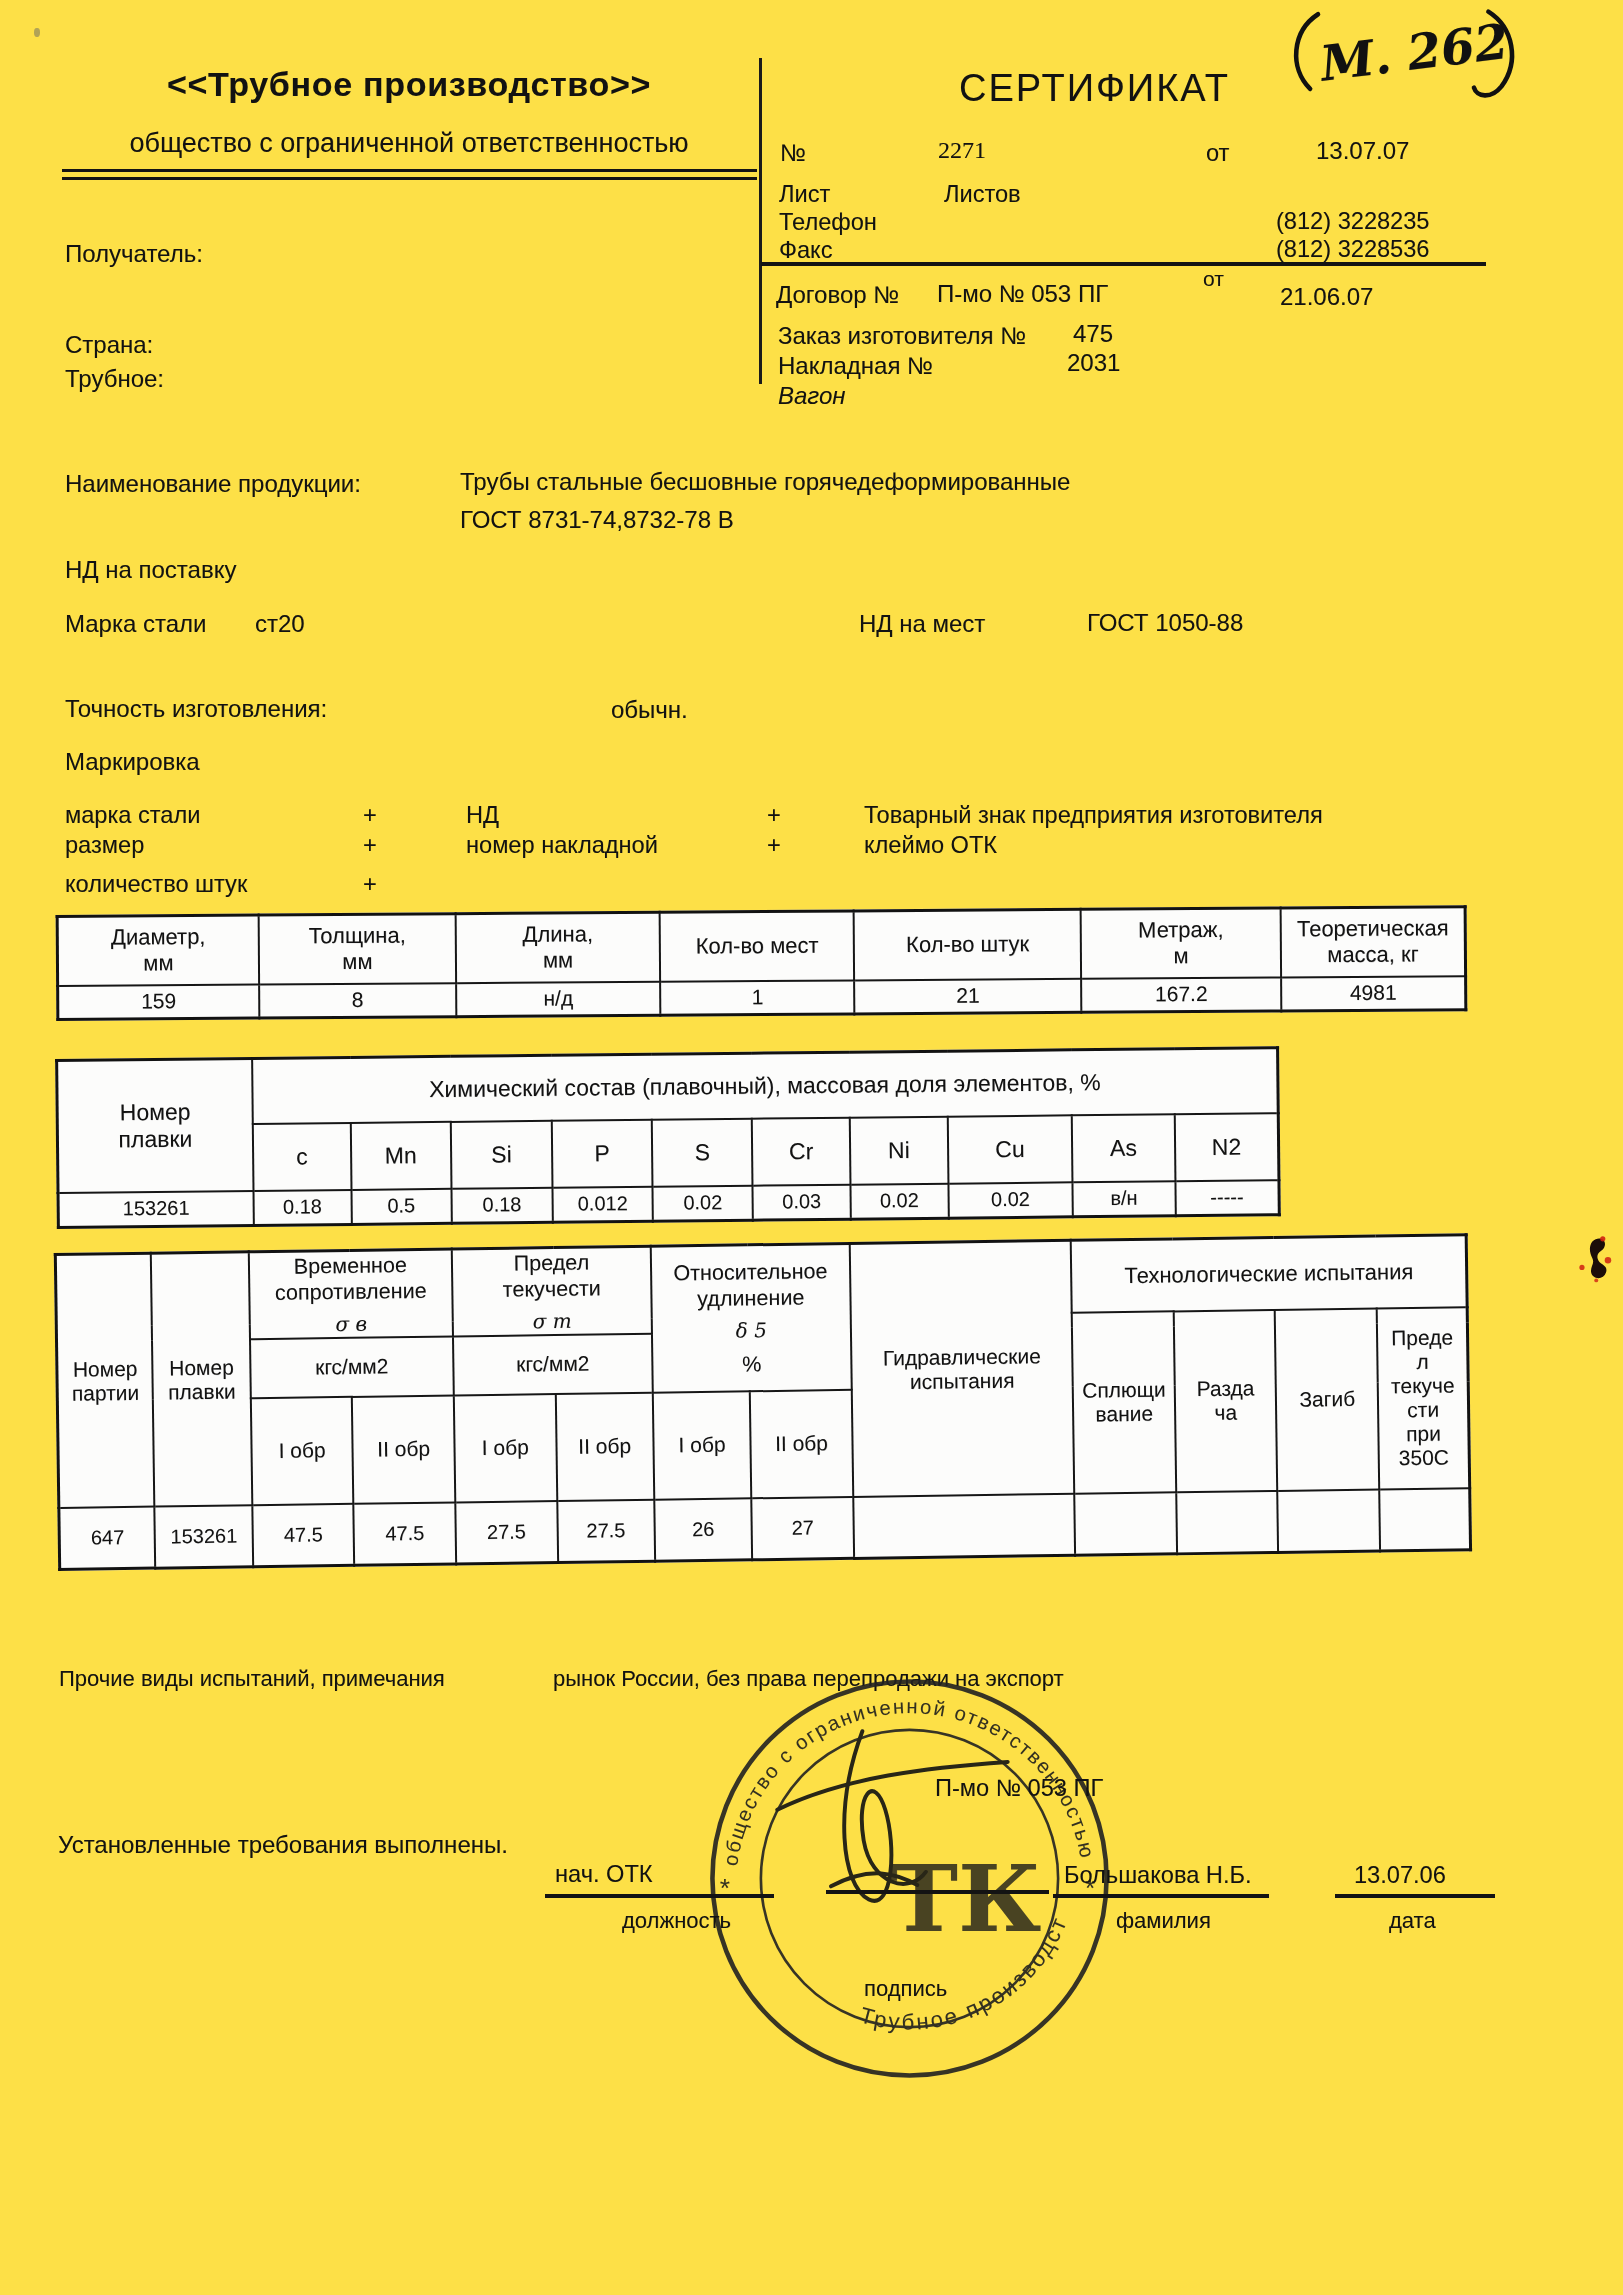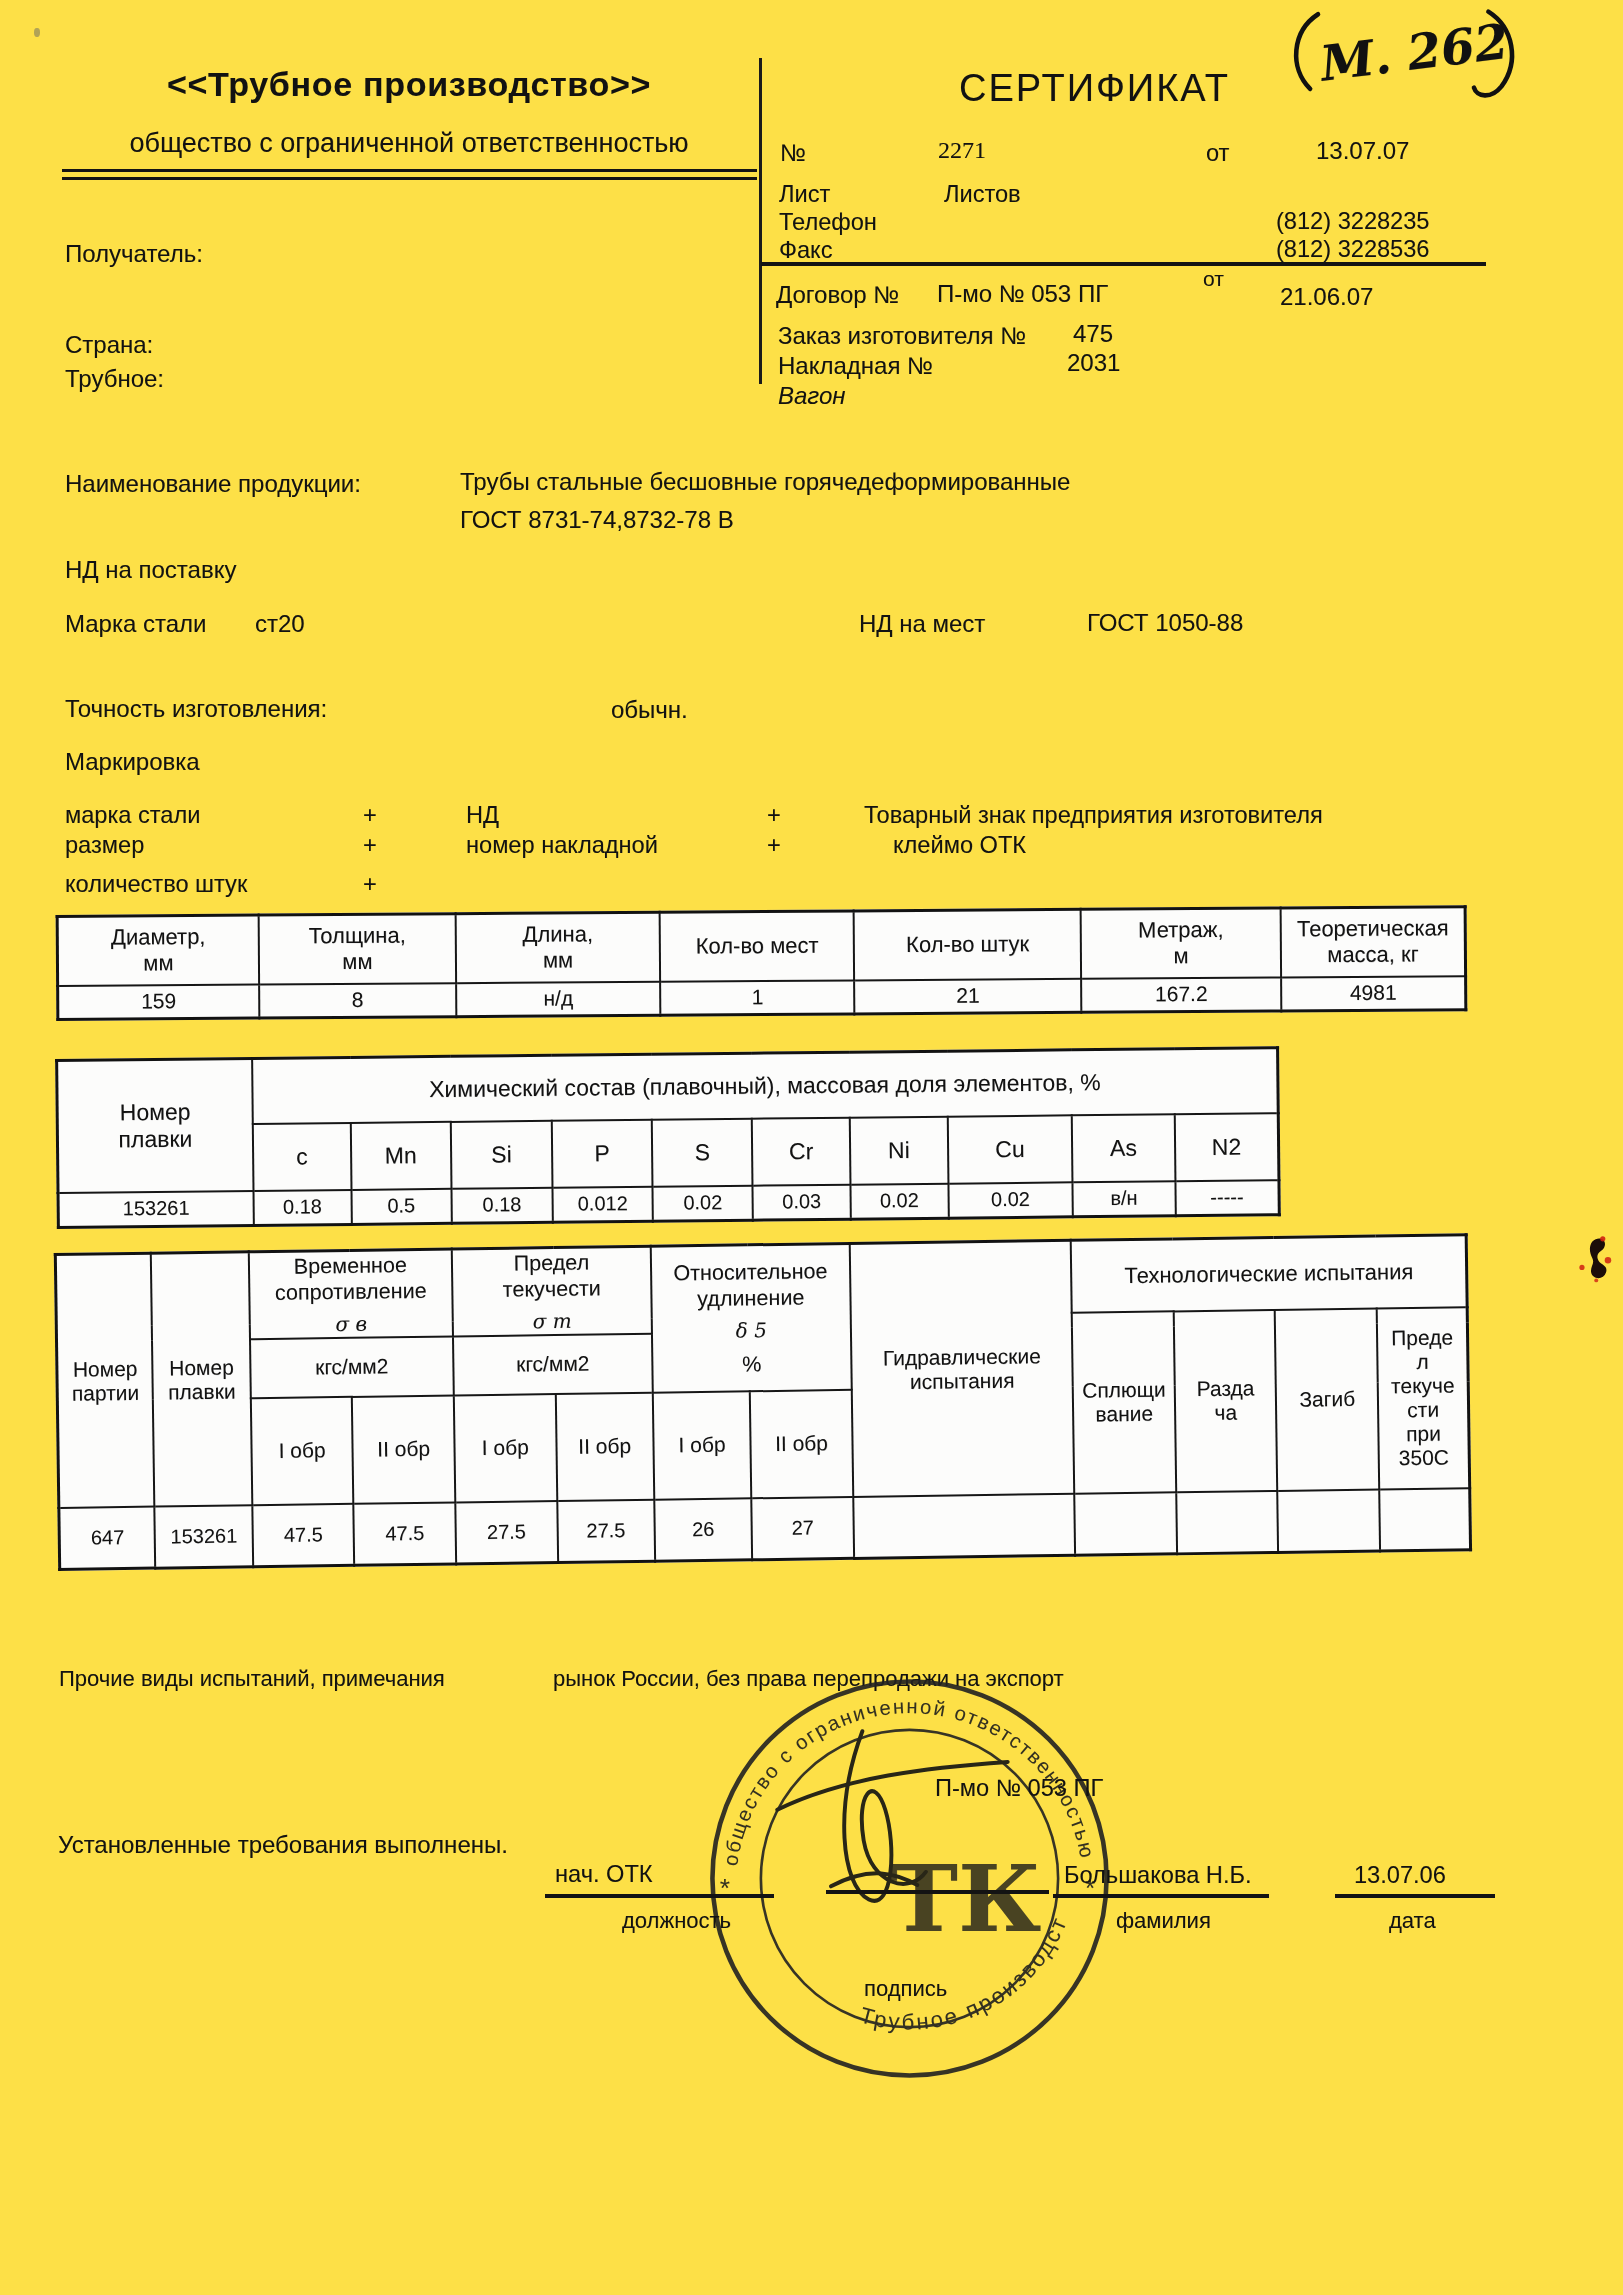--- a/index.html
+++ b/index.html
@@ -111,21 +111,21 @@
     <span class="abs fs36" style="left:363px;">+</span>
     <span class="abs fs36" style="left:466px;">НД</span>
     <span class="abs fs36" style="left:767px;">+</span>
     <span class="abs fs36" style="left:864px;">Товарный знак предприятия изготовителя</span>
   </div>
   <div class="abs" style="left:0;top:832px;width:1623px;height:30px;">
     <span class="abs fs36" style="left:65px;">размер</span>
     <span class="abs fs36" style="left:363px;">+</span>
     <span class="abs fs36" style="left:466px;">номер накладной</span>
     <span class="abs fs36" style="left:767px;">+</span>
-    <span class="abs fs36" style="left:864px;margin-left:29px;">клеймо ОТК</span>
+    <span class="abs fs36" style="left:864px;">клеймо ОТК</span>
   </div>
   <div class="abs" style="left:0;top:871px;width:1623px;height:30px;padding-left:6px;">
     <span class="abs fs36" style="left:65px;">количество штук</span>
     <span class="abs fs36" style="left:363px;">+</span>
   </div>
 
   <div class="abs tw1">
     <table class="tbl">
       <colgroup>
           <col style="width:14.3%">

